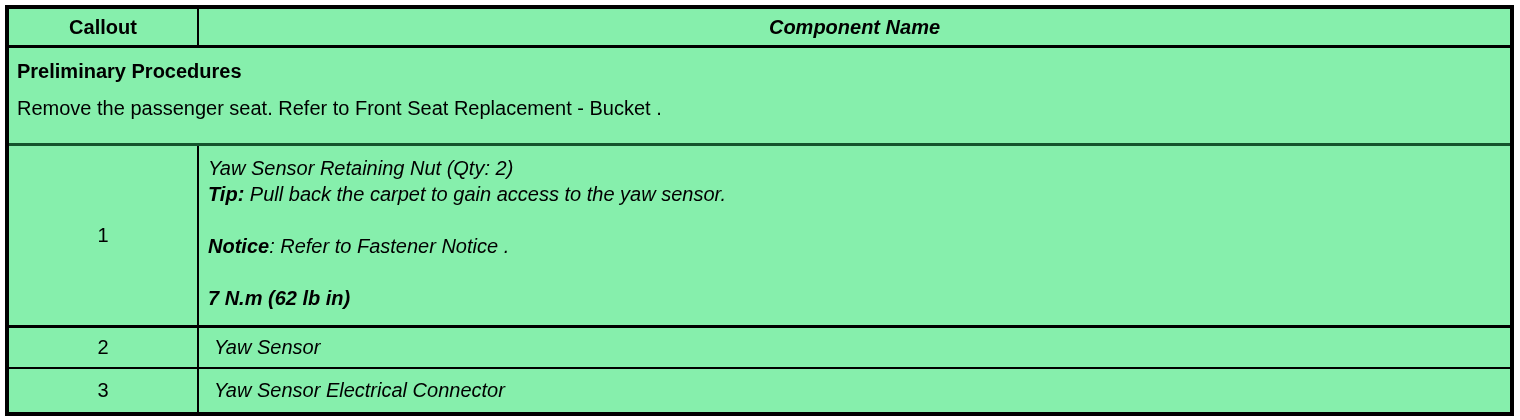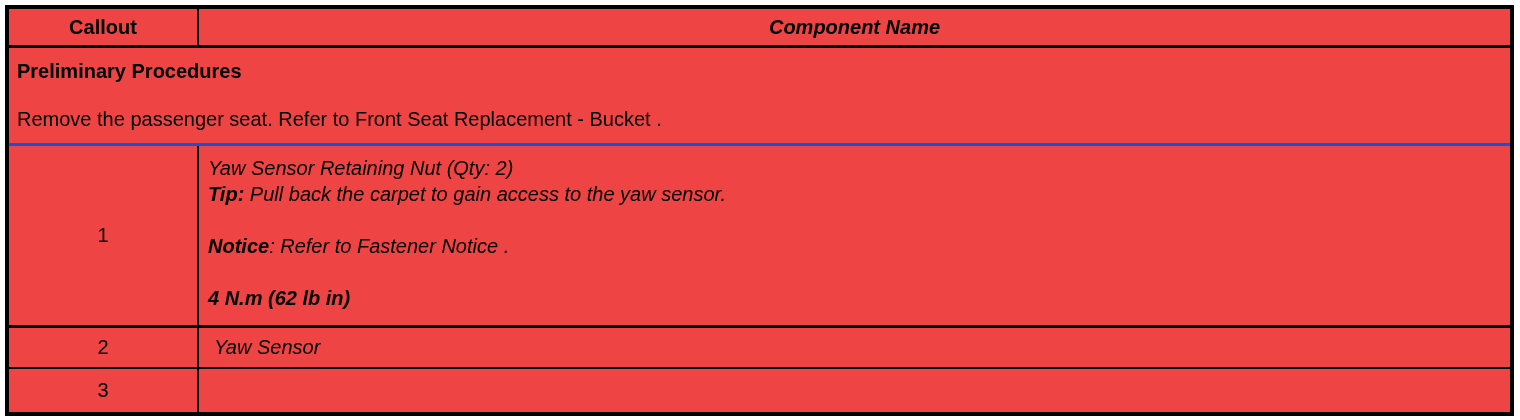--- a/index.html
+++ b/index.html
@@ -16,31 +16,31 @@
     overflow: hidden;
   }
   .doc-table {
     position: absolute;
     left: 5px;
     top: 5px;
     width: 1509px;
     height: 411px;
     box-sizing: border-box;
     border: 4px solid #000000;
-    background: #ef4444;
+    background: #86efac;
     display: flex;
     flex-direction: column;
   }
   .row {
     display: flex;
     box-sizing: border-box;
     flex: 0 0 auto;
   }
   .header-row  { height: 39px;  border-bottom: 3px solid #000000; }
-  .prelim-row  { height: 98px;  border-bottom: 3px solid #1d4ed8; }
+  .prelim-row  { height: 98px;  border-bottom: 3px solid #14532d; }
   .row-detail  { height: 182px; border-bottom: 3px solid #000000; }
   .row-simple  { height: 41px;  border-bottom: 2px solid #000000; }
   .row-last    { flex: 1 1 auto; border-bottom: none; }
   .callout-cell {
     flex: 0 0 190px;
     width: 190px;
     box-sizing: border-box;
     border-right: 2px solid #000000;
     display: flex;
     align-items: center;
@@ -60,21 +60,21 @@
     justify-content: center;
     font-size: 20px;
   }
   .prelim-cell {
     flex: 1 1 auto;
     box-sizing: border-box;
     padding: 10px 8px 0 8px;
     font-size: 20px;
   }
   .prelim-heading { font-weight: bold; line-height: 26px; }
-  .prelim-instruction { margin-top: 22px; line-height: 26px; }
+  .prelim-instruction { margin-top: 11px; line-height: 26px; }
   .detail-cell { padding: 9px 8px 0 9px; }
   .simple-cell { display: flex; align-items: center; padding-left: 15px; }
   .line { line-height: 26px; }
   .gap-above { margin-top: 26px; }
   .bold { font-weight: bold; }
 </style>
 </head>
 <body>
 
 <div class="doc-table">
@@ -94,26 +94,27 @@
   <div class="row row-detail">
     <div class="callout-cell">1</div>
     <div class="component-cell detail-cell">
       <div class="line">Yaw Sensor Retaining Nut (Qty: 2)</div>
       <div class="line">
         <span class="bold">Tip:</span><span> Pull back the carpet to gain access to the yaw sensor.</span>
       </div>
       <div class="line gap-above">
         <span class="bold">Notice</span><span>: Refer to Fastener Notice .</span>
       </div>
-      <div class="line gap-above bold">4 N.m (62 lb in)</div>
+      <div class="line gap-above bold">7 N.m (62 lb in)</div>
     </div>
   </div>
 
   <div class="row row-simple">
     <div class="callout-cell">2</div>
     <div class="component-cell simple-cell">Yaw Sensor</div>
   </div>
 
   <div class="row row-last">
     <div class="callout-cell">3</div>
+    <div class="component-cell simple-cell">Yaw Sensor Electrical Connector</div>
   </div>
 
 </div>
 
 </body></html>

